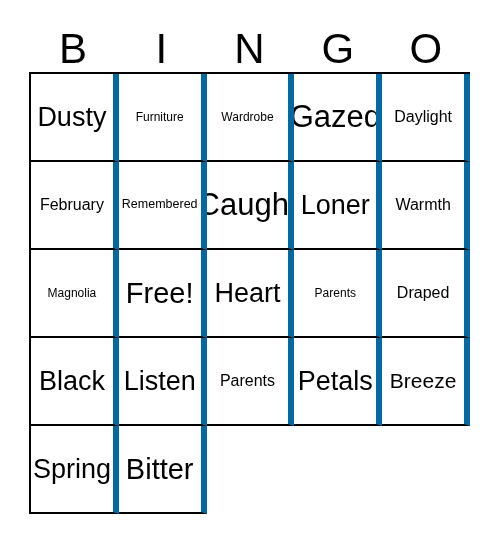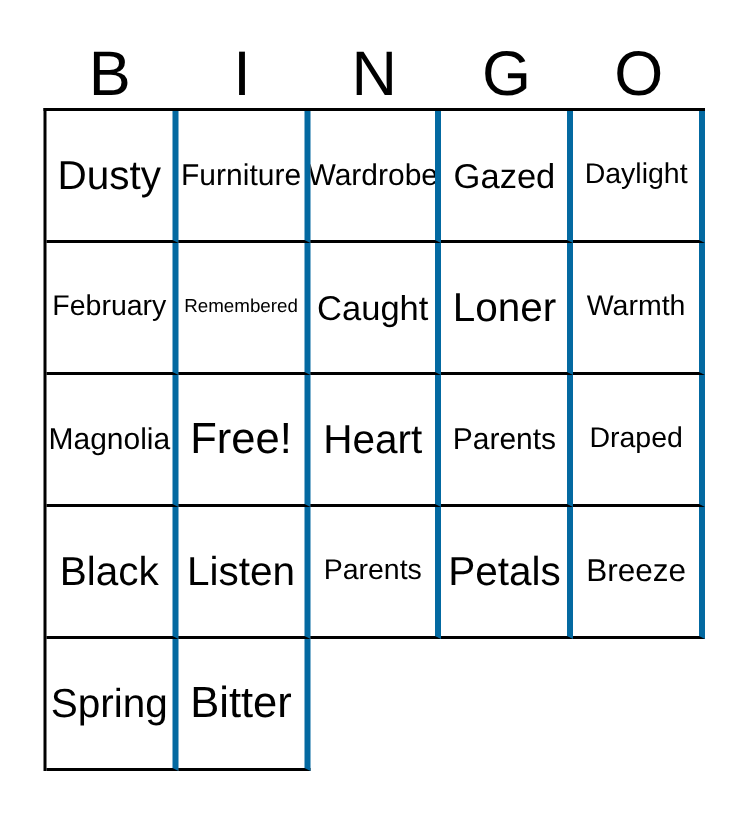--- a/index.html
+++ b/index.html
@@ -54,43 +54,43 @@
     box-sizing: border-box;
     border-top: 2px solid #000000;
     border-left: 2px solid #000000;
     display: grid;
     grid-template-columns: repeat(5, 1fr);
     grid-template-rows: repeat(5, 1fr);
   }
 
   .cell {
     box-sizing: border-box;
-    border-right: 4px solid #0369a1;
+    border-right: 6px solid #0369a1;
     border-bottom: 2px solid #000000;
     display: flex;
     align-items: center;
     justify-content: center;
     overflow: hidden;
     padding: 1px 2px;
     text-align: center;
   }
 
   .cell-text {
     display: block;
     white-space: nowrap;
     line-height: 1.05;
     color: #000000;
   }
 
   
   .s-xs  { font-size: 10px; }
   .s-sm  { font-size: 12.5px; }
-  .s-md  { font-size: 20px; }
-  .s-lg  { font-size: 19px; }
-  .s-xl  { font-size: 23px; }
+  .s-md  { font-size: 12px; }
+  .s-lg  { font-size: 16px; }
+  .s-xl  { font-size: 31px; }
   .s-xxl { font-size: 27px; }
   .s-free{ font-size: 29px; }
 </style>
 </head>
 <body>
 
 <div id="bingo-card">
 
   <div class="header-row">
     <div class="header-cell">B</div>

